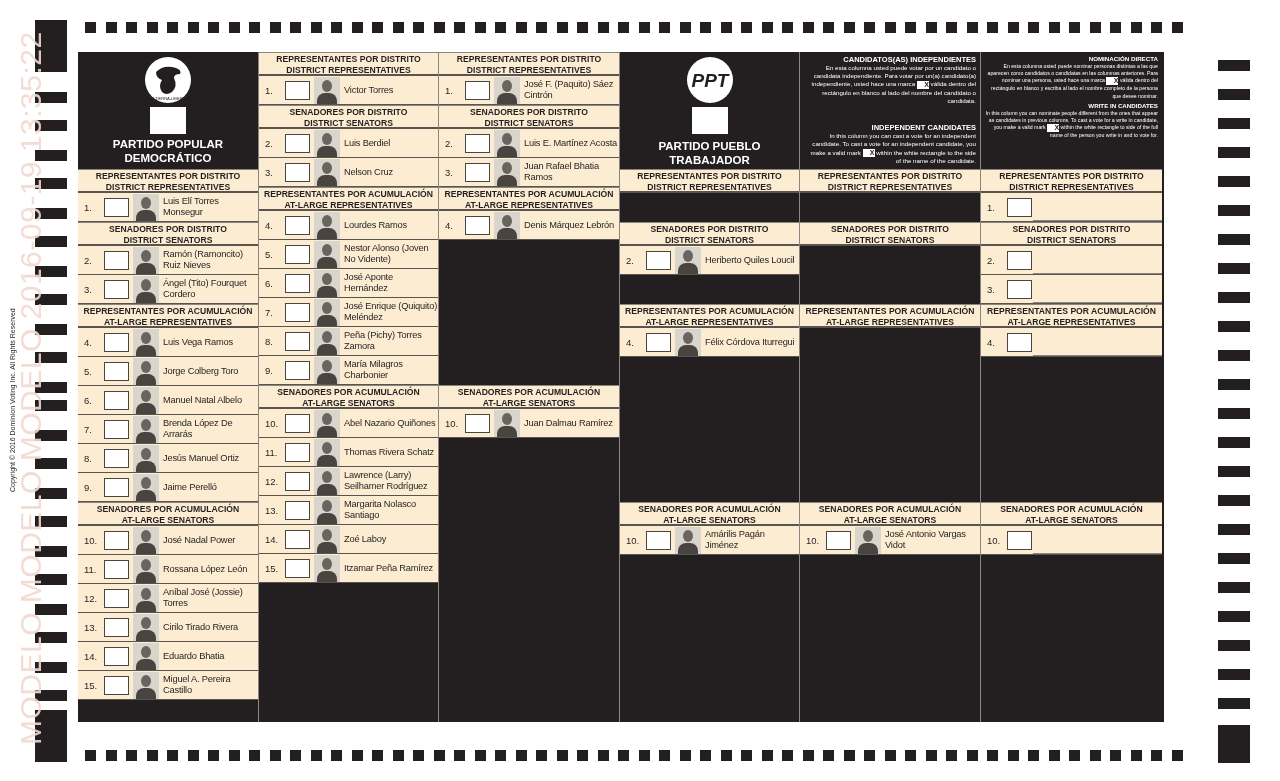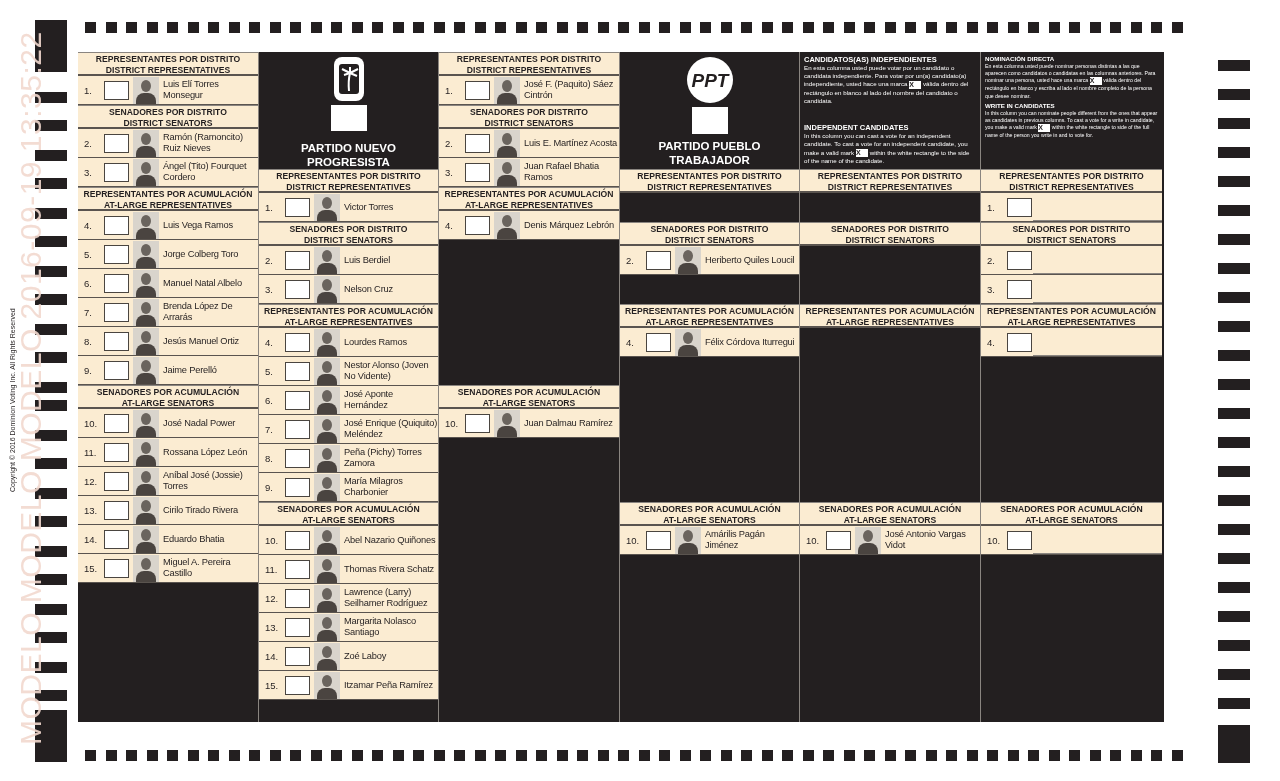--- a/index.html
+++ b/index.html
@@ -28,21 +28,21 @@
   .ballot { position: absolute; left: 78px; top: 52px; width: 1086px; height: 670px; background: #231f20;
     display: grid; grid-template-columns: 181px 180px 181px 180px 181px 181px; }
   .col { border-right: 1px solid #8a8580; display: flex; flex-direction: column; }
   .col:last-child { border-right: none; }
 
   .party-head { height: 117px; background: #231f20; color: #fff; display: flex; flex-direction: column; align-items: center; position: relative; }
   .logo { width: 50px; height: 50px; margin-top: 3px; display: flex; align-items: center; justify-content: center; }
   .party-box { width: 36px; height: 27px; background: #fff; margin-top: 2px; }
   .party-name { font-size: 11.5px; font-weight: bold; text-align: center; line-height: 14px; margin-top: 3px; }
 
-  .info-head { height: 117px; padding: 3px 4px; color: #fff; font-size: 6.2px; text-align: left; line-height: 8.2px; }
+  .info-head { height: 117px; padding: 3px 4px; color: #fff; font-size: 6.2px; text-align: right; line-height: 8.2px; }
   .info-head .t { font-weight: bold; font-size: 7.5px; line-height: 9px; }
   .info-head.wi { font-size: 5.2px; line-height: 7.2px; }
   .info-head.wi .t { font-size: 6.2px; line-height: 8px; }
   .xmark { display: inline-block; width: 12px; height: 8px; background: #fff; color: #231f20; font-size: 7px; line-height: 8px; font-weight: bold; vertical-align: middle; }
 
   .sec-head { height: 24px; background: #fbecd2; border-top: 1px solid #8a8580; border-bottom: 2px solid #5a544f;
     font-size: 8.6px; font-weight: bold; text-align: center; line-height: 10.5px; padding-top: 1px; color: #231f20; }
   .row { height: 29px; background: #fbecd2; border-bottom: 1px solid #5a544f; display: flex; align-items: center; position: relative; }
   .row.empty { background: #231f20; border-bottom: none; }
   .num { width: 22px; font-size: 9.5px; padding-left: 6px; }
@@ -220,20 +220,31 @@
     <span style="top: 638px;"></span>
     <span class="big" style="top: 665px;"></span>
   </div>
 
 <div class="watermark">MODELO MODELO MODELO 2016-09-19 13:35:22</div>
 <div class="copyright">Copyright © 2016 Dominion Voting Inc. All Rights Reserved</div>
 
 <div class="ballot">
 
   <div class="col">
+    <div class="party-head">
+      <div class="logo">
+        <svg width="48" height="48" viewBox="0 0 48 48">
+            <circle cx="24" cy="24" r="23" fill="#fff"></circle>
+            <path d="M12 16 Q20 8 32 12 Q38 14 36 18 Q30 18 30 22 Q34 30 28 36 Q22 40 18 36 Q14 30 18 24 Q12 22 12 16Z" fill="#231f20"></path>
+            <text x="24" y="44" font-size="4" text-anchor="middle" fill="#231f20" font-family="Liberation Sans, sans-serif">PAN-TIERRA-LIBERTAD</text>
+          </svg>
+      </div>
+      <div class="party-box"></div>
+      <div class="party-name" style="width:120px">PARTIDO POPULAR DEMOCRÁTICO</div>
+    </div>
     <div class="sec-head">
         <div>REPRESENTANTES POR DISTRITO</div>
         <div>DISTRICT REPRESENTATIVES</div>
       </div>
       <div class="row">
         <span class="num">1.</span>
         <span class="vbox"></span>
         <span class="photo"></span>
         <span class="cname">Luis Elí Torres Monsegur</span>
       </div>
@@ -329,32 +340,20 @@
       </div>
       <div class="row">
         <span class="num">15.</span>
         <span class="vbox"></span>
         <span class="photo"></span>
         <span class="cname">Miguel A. Pereira Castillo</span>
       </div>
   </div>
 
   <div class="col">
-    <div class="party-head">
-      <div class="logo">
-        <svg width="34" height="48" viewBox="0 0 34 48">
-            <rect x="2" y="2" width="30" height="44" rx="8" fill="#fff"></rect>
-            <rect x="7" y="9" width="20" height="30" rx="3" fill="#231f20"></rect>
-            <path d="M17 36 Q16 26 18 18" stroke="#fff" stroke-width="2" fill="none"></path>
-            <path d="M18 18 L10 14 M18 18 L26 14 M18 18 L12 20 M18 18 L25 21 M18 18 L18 12" stroke="#fff" stroke-width="2"></path>
-          </svg>
-      </div>
-      <div class="party-box"></div>
-      <div class="party-name" style="margin-top:10px">PARTIDO NUEVO PROGRESISTA</div>
-    </div>
     <div class="sec-head">
         <div>REPRESENTANTES POR DISTRITO</div>
         <div>DISTRICT REPRESENTATIVES</div>
       </div>
       <div class="row">
         <span class="num">1.</span>
         <span class="vbox"></span>
         <span class="photo"></span>
         <span class="cname">Victor Torres</span>
       </div>

